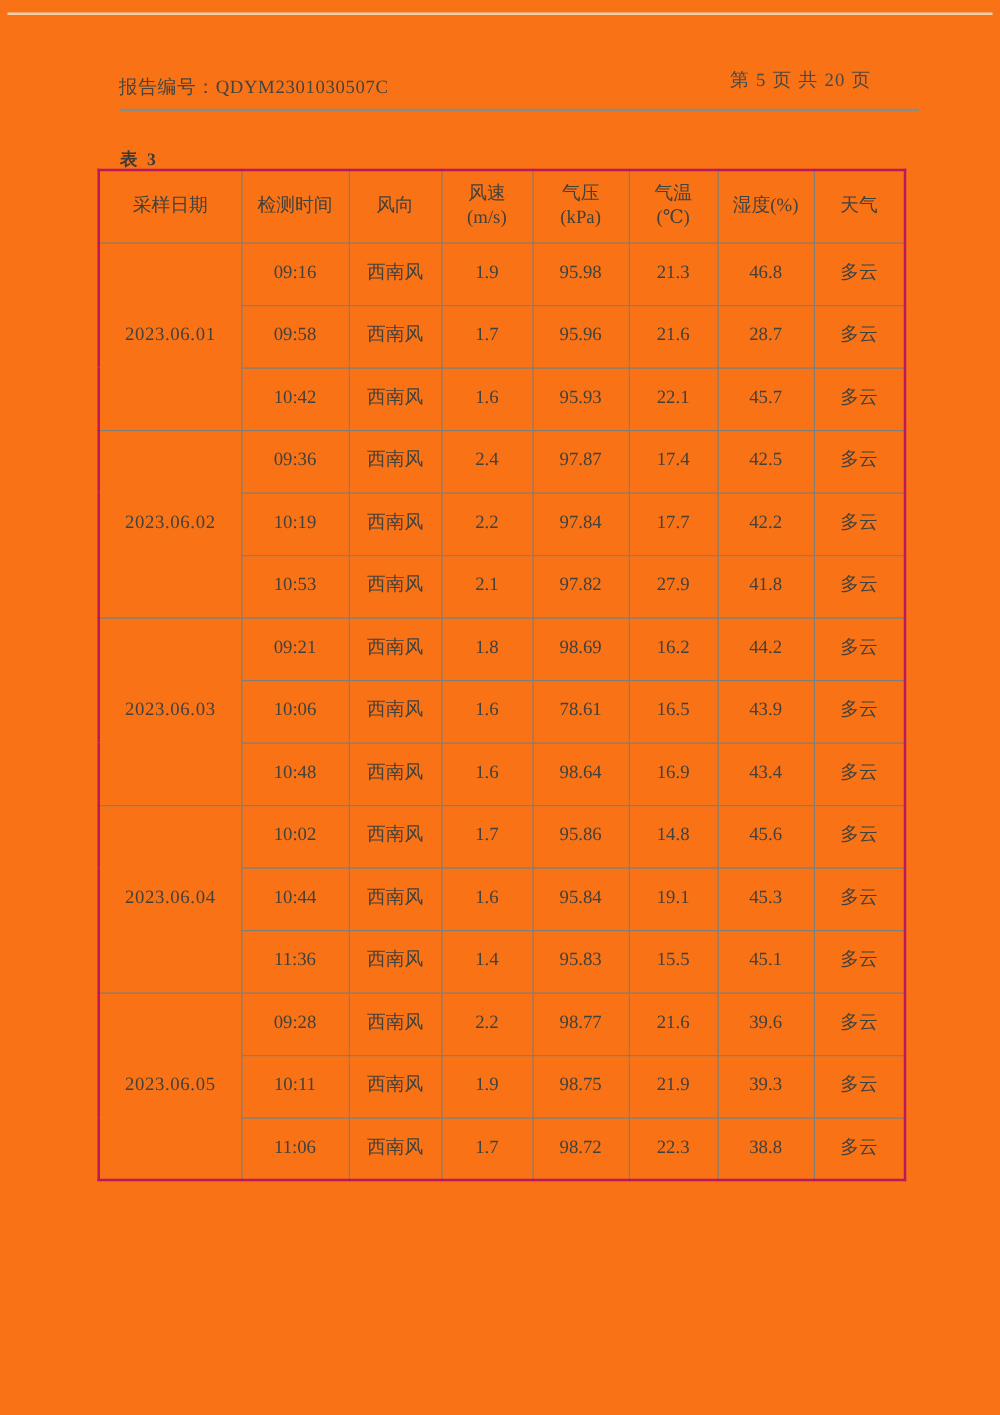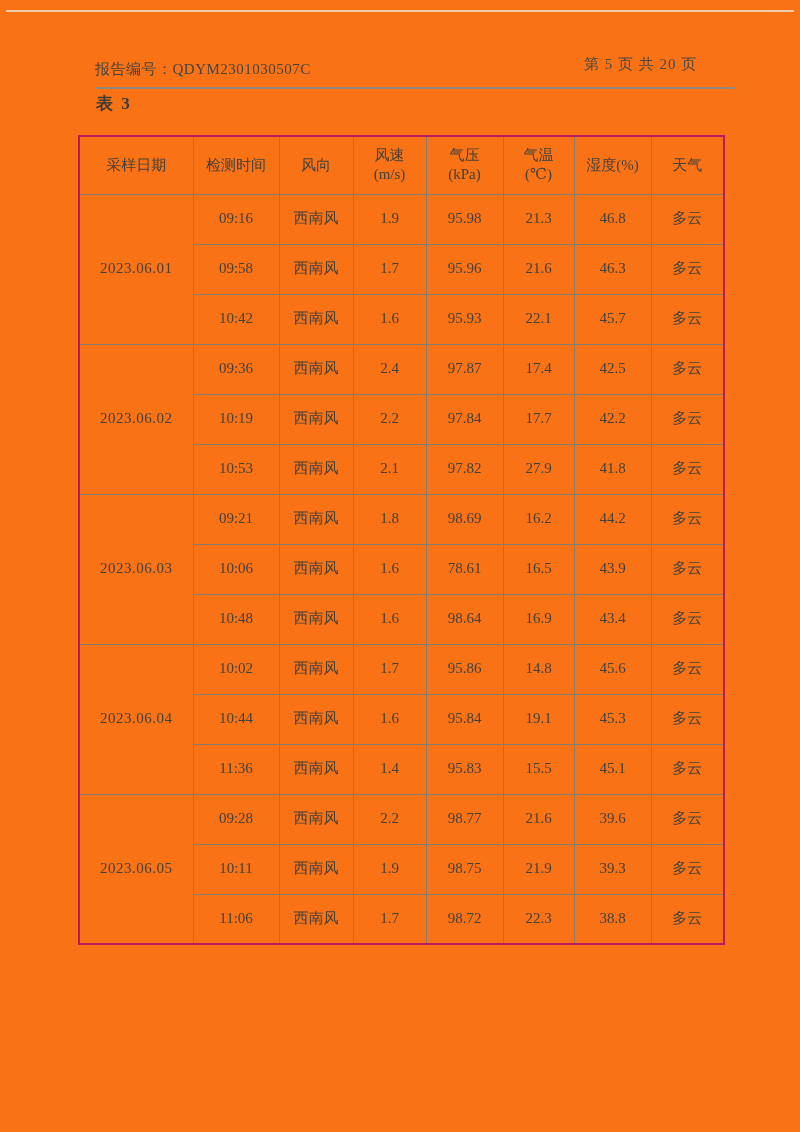--- a/index.html
+++ b/index.html
@@ -38,22 +38,22 @@
   }
   .header-rule {
     position: absolute;
     top: 87px; left: 96px;
     width: 639px;
     height: 2px;
     background: #8b8b83;
   }
   .caption-label {
     position: absolute;
-    top: 92px; left: 96px;
-    font-size: 17px;
+    top: 119px; left: 96px;
+    font-size: 14px;
     font-weight: bold;
     letter-spacing: 2px;
     color: #3c3b36;
   }
   .caption-title {
     position: absolute;
     top: 103px; left: 360px;
     font-size: 19px;
     font-weight: bold;
     letter-spacing: 2px;
@@ -130,21 +130,21 @@
         <td>21.3</td>
         <td>46.8</td>
         <td>多云</td>
       </tr>
       <tr>
         <td>09:58</td>
         <td>西南风</td>
         <td>1.7</td>
         <td>95.96</td>
         <td>21.6</td>
-        <td>46.3</td>
+        <td>28.7</td>
         <td>多云</td>
       </tr>
       <tr>
         <td>10:42</td>
         <td>西南风</td>
         <td>1.6</td>
         <td>95.93</td>
         <td>22.1</td>
         <td>45.7</td>
         <td>多云</td>

